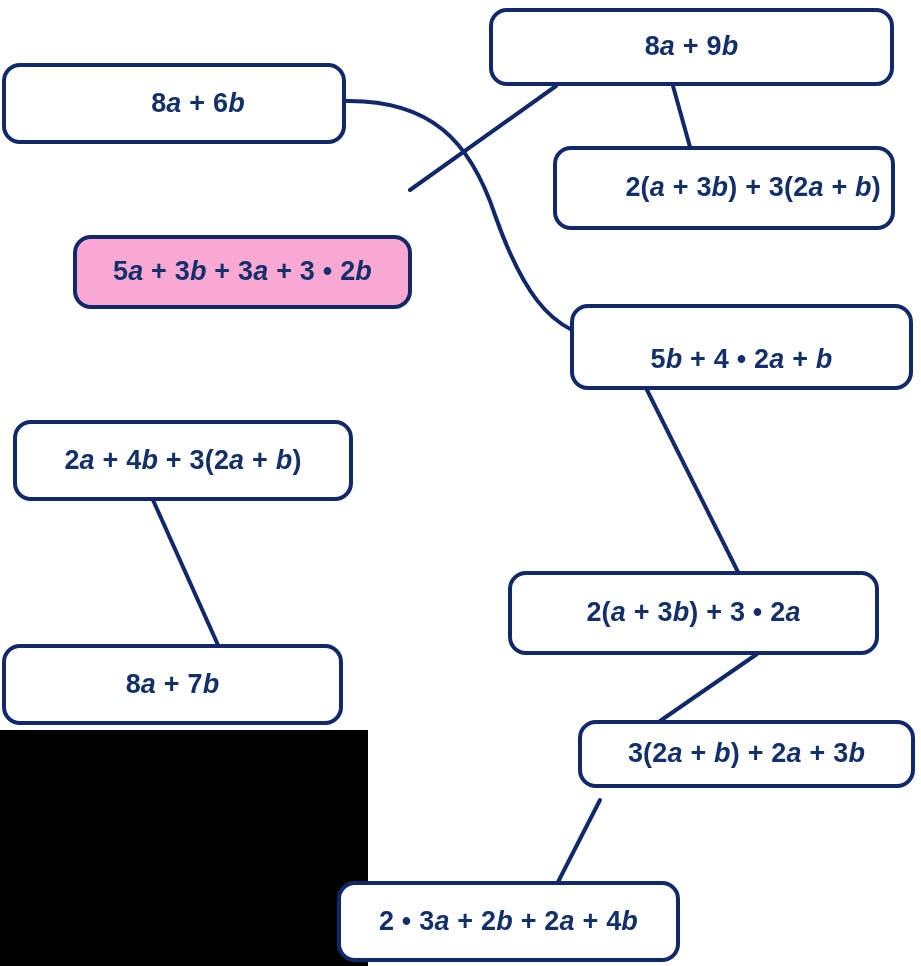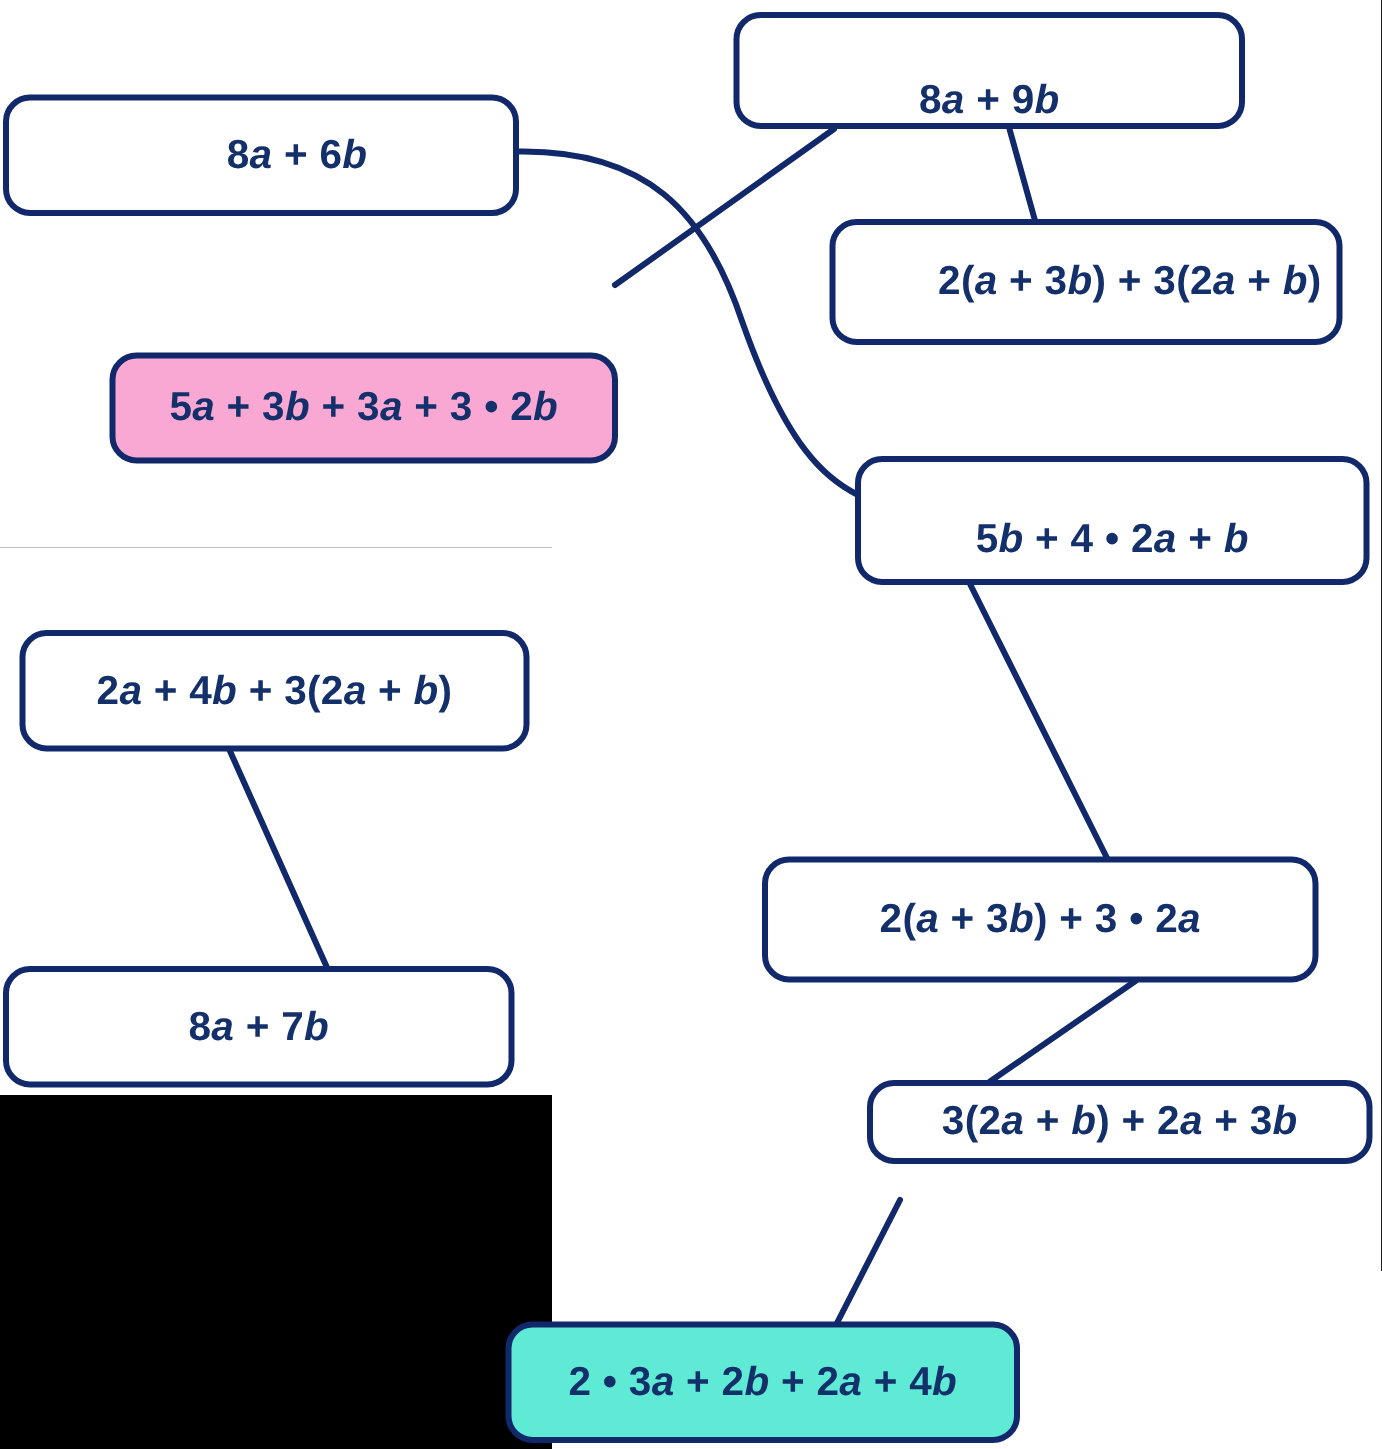--- a/index.html
+++ b/index.html
@@ -77,21 +77,21 @@
       <path d="M 346 101 C 430 100 470 140 495 215 C 525 300 552 320 572 330" fill="none" stroke="#11296b" stroke-width="4" stroke-linecap="round"></path>
       <path d="M 556 86 L 410 190" fill="none" stroke="#11296b" stroke-width="4" stroke-linecap="round"></path>
       <path d="M 673 86 L 690 147" fill="none" stroke="#11296b" stroke-width="4" stroke-linecap="round"></path>
       <path d="M 647 390 L 738 572" fill="none" stroke="#11296b" stroke-width="4" stroke-linecap="round"></path>
       <path d="M 757 654 L 660 721" fill="none" stroke="#11296b" stroke-width="4" stroke-linecap="round"></path>
       <path d="M 600 800 L 558 882" fill="none" stroke="#11296b" stroke-width="4" stroke-linecap="round"></path>
       <path d="M 153 500 L 218 645" fill="none" stroke="#11296b" stroke-width="4" stroke-linecap="round"></path>
     </svg>
 
   <div id="nodes">
-      <div class="node" style="left: 489px; top: 8px; width: 341px; height: 78px; border-color: rgb(17, 41, 107); background: rgb(255, 255, 255); align-items: flex-end;">
+      <div class="node" style="left: 489px; top: 8px; width: 405px; height: 78px; border-color: rgb(17, 41, 107); background: rgb(255, 255, 255);">
         <span class="expr" style="color: rgb(20, 48, 107);">8<i>a</i> + 9<i>b</i></span>
       </div>
       <div class="node" style="left: 2px; top: 63px; width: 344px; height: 81px; border-color: rgb(17, 41, 107); background: rgb(255, 255, 255); padding-left: 48px;">
         <span class="expr" style="color: rgb(20, 48, 107);">8<i>a</i> + 6<i>b</i></span>
       </div>
       <div class="node" style="left: 553px; top: 146px; width: 342px; height: 84px; border-color: rgb(17, 41, 107); background: rgb(255, 255, 255); justify-content: flex-end;">
         <span class="expr" style="color: rgb(20, 48, 107);">2(<i>a</i> + 3<i>b</i>) + 3(2<i>a</i> + <i>b</i>)</span>
       </div>
       <div class="node" style="left: 73px; top: 187px; width: 339px; height: 74px; border-color: rgb(17, 41, 107); background: #f9a8d4; margin-top: 48px;">
         <span class="expr" style="color: rgb(20, 48, 107);">5<i>a</i> + 3<i>b</i> + 3<i>a</i> + 3 • 2<i>b</i></span>
@@ -101,21 +101,21 @@
       </div>
       <div class="node" style="left: 13px; top: 420px; width: 340px; height: 81px; border-color: rgb(17, 41, 107); background: rgb(255, 255, 255);">
         <span class="expr" style="color: rgb(20, 48, 107);">2<i>a</i> + 4<i>b</i> + 3(2<i>a</i> + <i>b</i>)</span>
       </div>
       <div class="node" style="left: 508px; top: 571px; width: 371px; height: 84px; border-color: rgb(17, 41, 107); background: rgb(255, 255, 255);">
         <span class="expr" style="color: rgb(20, 48, 107);">2(<i>a</i> + 3<i>b</i>) + 3 • 2<i>a</i></span>
       </div>
       <div class="node" style="left: 2px; top: 644px; width: 341px; height: 81px; border-color: rgb(17, 41, 107); background: rgb(255, 255, 255); align-items: center;">
         <span class="expr" style="color: rgb(20, 48, 107);">8<i>a</i> + 7<i>b</i></span>
       </div>
-      <div class="node" style="left: 578px; top: 720px; width: 337px; height: 56px; border-color: rgb(17, 41, 107); background: rgb(255, 255, 255);">
+      <div class="node" style="left: 578px; top: 720px; width: 337px; height: 68px; border-color: rgb(17, 41, 107); background: rgb(255, 255, 255);">
         <span class="expr" style="color: rgb(20, 48, 107);">3(2<i>a</i> + <i>b</i>) + 2<i>a</i> + 3<i>b</i></span>
       </div>
-      <div class="node" style="left: 337px; top: 881px; width: 343px; height: 81px; border-color: rgb(17, 41, 107); background: #5eead4;">
+      <div class="node" style="left: 337px; top: 881px; width: 343px; height: 81px; border-color: rgb(17, 41, 107); background: #ffffff;">
         <span class="expr" style="color: rgb(20, 48, 107);">2 • 3<i>a</i> + 2<i>b</i> + 2<i>a</i> + 4<i>b</i></span>
       </div>
     </div>
 
 </div>
 
 </body></html>

